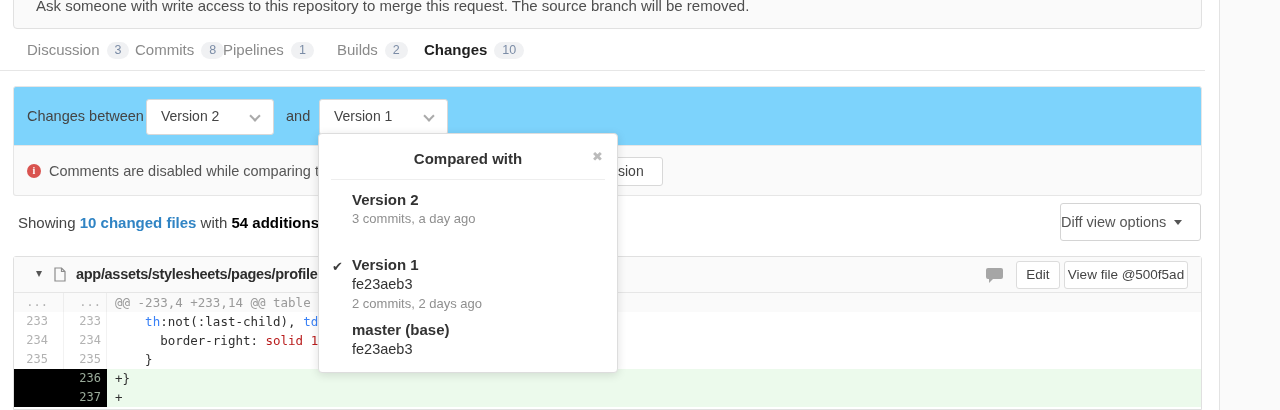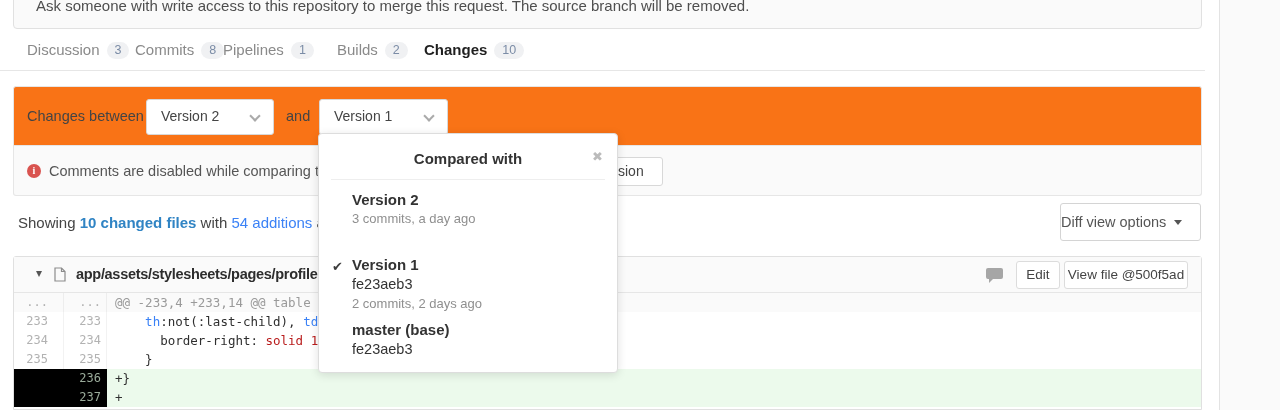--- a/index.html
+++ b/index.html
@@ -22,21 +22,21 @@
   .tab { position:absolute; top:0; height:42px; padding-top:12px;
     font-size:15px; color:#8a8a8a; cursor:pointer; white-space:nowrap; }
   .tab.active { color:#1f1f1f; font-weight:600; }
   .badge { display:inline-block; margin-left:7px; padding:1px 8px 2px;
     background:#f0f1f3; border-radius:10px; font-size:12.5px; font-weight:400;
     color:#7b8ca6; vertical-align:1px; }
   #tab-underline { left:412px; top:67px; width:98px; height:4px; background:#3084c4; }
 
   
   #version-bar { left:13px; top:86px; width:1189px; height:60px;
-    background:#f97316; border:1px solid #e6e6e6; border-radius:3px 3px 0 0; }
+    background:#7dd3fc; border:1px solid #e6e6e6; border-radius:3px 3px 0 0; }
   #version-bar .lbl { position:absolute; left:13px; top:21px; font-size:14.5px; color:#444; }
   .select-btn { position:absolute; top:12px; height:36px; background:#fff;
     border:1px solid #d8d8d8; border-radius:3px; font-size:14px; color:#444;
     padding:8px 0 0 14px; cursor:pointer; }
   .chev { position:absolute; right:14px; top:12px; width:8px; height:8px;
     border-right:2px solid #aaa; border-bottom:2px solid #aaa; transform:rotate(45deg); }
   #and-lbl { position:absolute; left:272px; top:21px; font-size:14.5px; color:#444; }
 
   
   #comments-bar { left:13px; top:146px; width:1189px; height:50px;
@@ -46,21 +46,21 @@
     border-radius:50%; background:#d9534f; color:#fff; font-size:10px; font-weight:700;
     text-align:center; line-height:14px; font-family:"Liberation Serif", serif; }
   #comments-bar .txt { position:absolute; left:35px; top:17px; font-size:14.5px; color:#555; }
   #show-latest-btn { position:absolute; left:489px; top:11px; width:160px; height:29px;
     background:#fff; border:1px solid #d8d8d8; border-radius:3px; font-size:14px;
     color:#444; text-align:center; line-height:27px; cursor:pointer; }
 
   
   #summary-row { left:18px; top:214px; font-size:15px; color:#444; white-space:nowrap; }
   #summary-row .files { color:#3084c4; font-weight:700; }
-  #summary-row .adds { color:#3b82f6; font-weight:400; }
+  #summary-row .adds { color:#000000; font-weight:700; }
   #diff-options-btn { left:1060px; top:203px; width:141px; height:38px; background:#fff;
     border:1px solid #d4d4d4; border-radius:3px; font-size:14.5px; color:#555;
     line-height:36px; cursor:pointer; }
   .caret-down { display:inline-block; margin-left:8px; vertical-align:2px;
     border-left:4px solid transparent; border-right:4px solid transparent;
     border-top:5px solid #555; }
 
   
   #file-block { left:13px; top:256px; width:1189px; height:154px;
     border:1px solid #e0e0e0; border-radius:3px 3px 0 0; background:#fff; }

